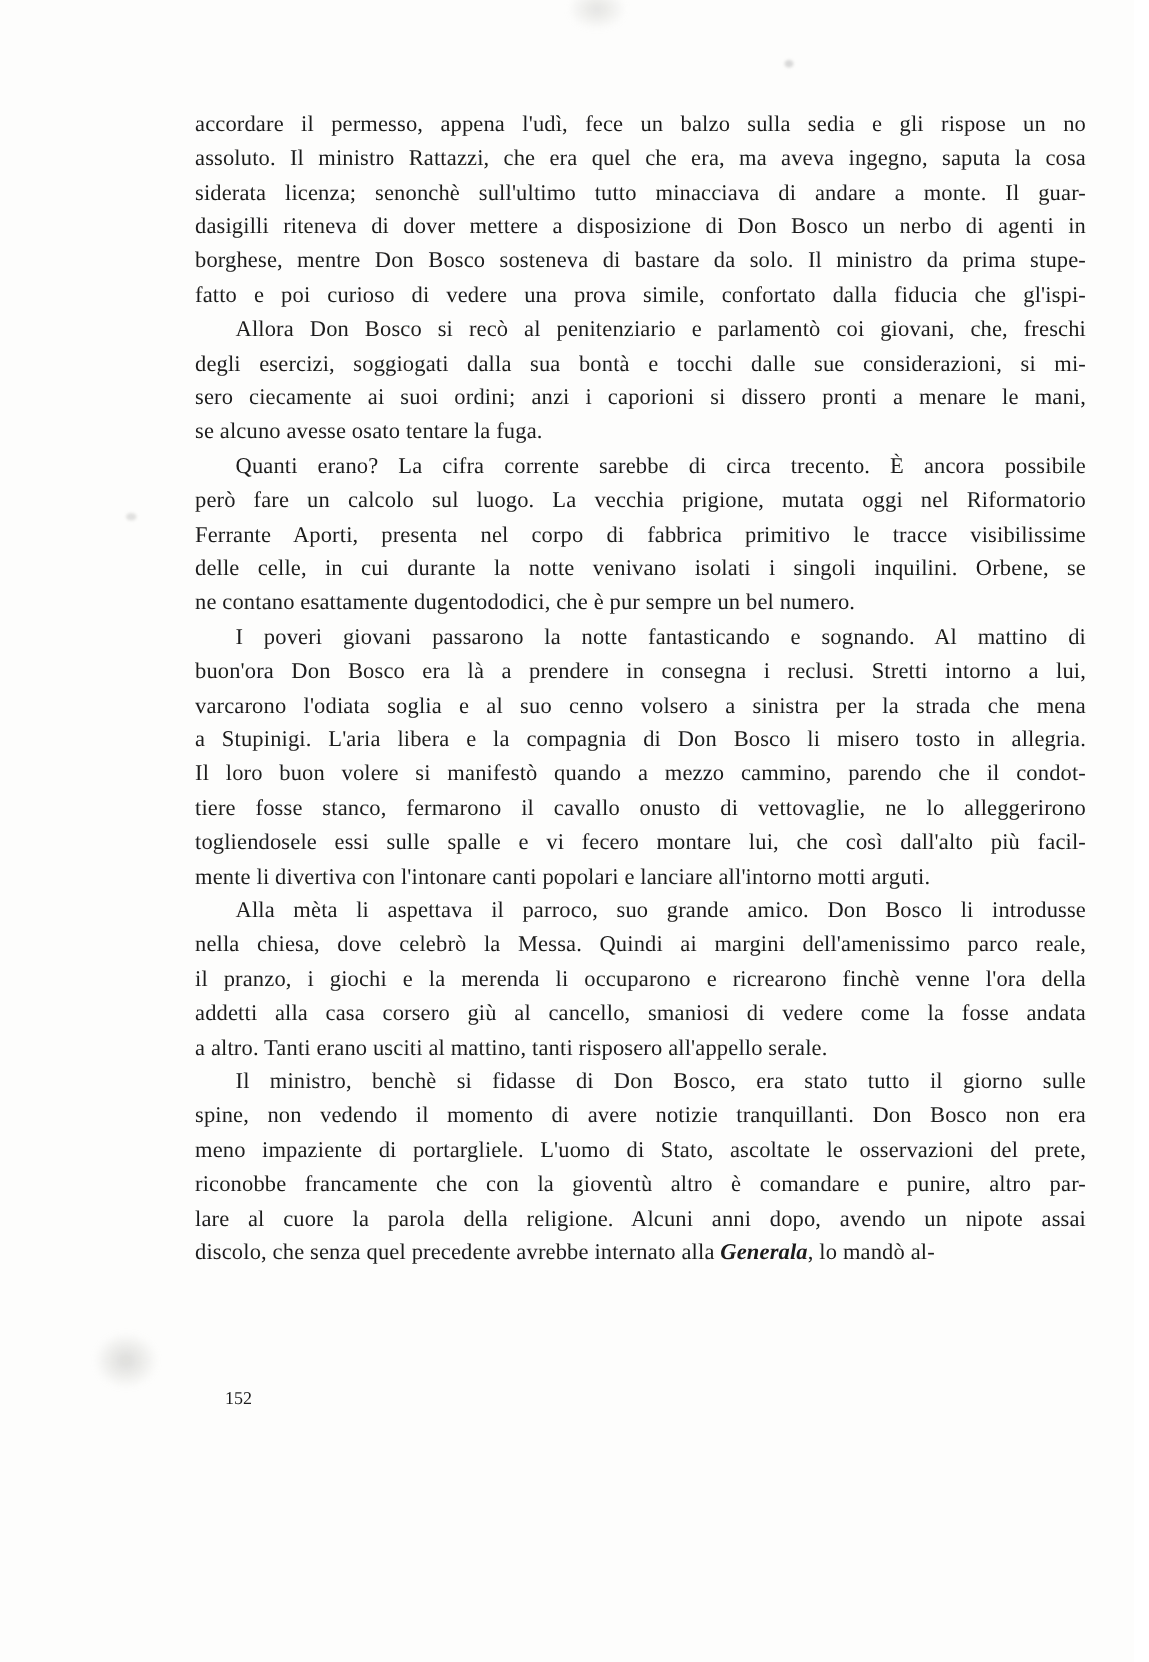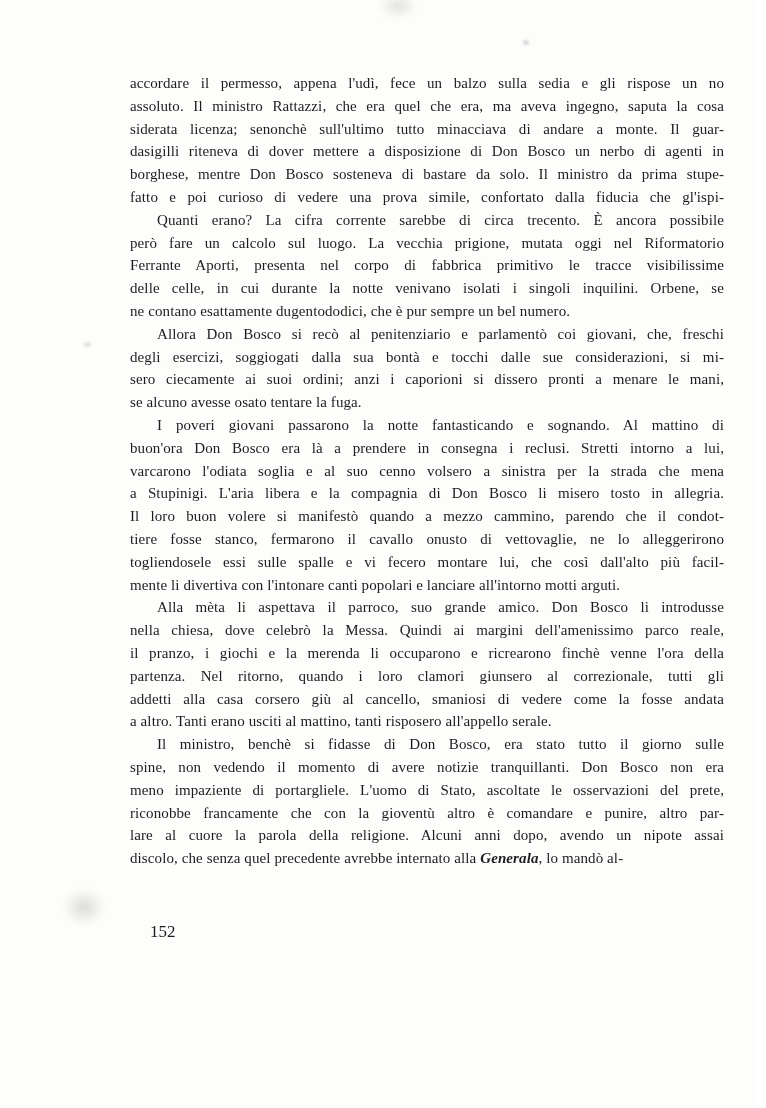--- a/index.html
+++ b/index.html
@@ -35,21 +35,21 @@
     text-align-last: left;
   }
   .line.first-indent {
     padding-left: 27px;
   }
   .line i { font-style: italic; font-weight: bold; }
   .page-number {
     position: absolute;
     left: 150px;
     top: 920px;
-    font-size: 17px;
+    font-size: 12px;
     line-height: 24px;
     color: #1c1c1c;
   }
   .smudge {
     position: absolute;
     border-radius: 50%;
     pointer-events: none;
   }
   .smudge-1 {
     left: 378px; top: -8px; width: 40px; height: 28px;
@@ -84,47 +84,46 @@
   <div class="text-block">
       <div class="para">
         <div class="line">accordare il permesso, appena l'udì, fece un balzo sulla sedia e gli rispose un no</div>
         <div class="line">assoluto. Il ministro Rattazzi, che era quel che era, ma aveva ingegno, saputa la cosa</div>
         <div class="line">siderata licenza; senonchè sull'ultimo tutto minacciava di andare a monte. Il guar-</div>
         <div class="line">dasigilli riteneva di dover mettere a disposizione di Don Bosco un nerbo di agenti in</div>
         <div class="line">borghese, mentre Don Bosco sosteneva di bastare da solo. Il ministro da prima stupe-</div>
         <div class="line">fatto e poi curioso di vedere una prova simile, confortato dalla fiducia che gl'ispi-</div>
       </div>
       <div class="para">
+        <div class="line first-indent">Allora Don Bosco si recò al penitenziario e parlamentò coi giovani, che, freschi</div>
+        <div class="line">degli esercizi, soggiogati dalla sua bontà e tocchi dalle sue considerazioni, si mi-</div>
+        <div class="line">sero ciecamente ai suoi ordini; anzi i caporioni si dissero pronti a menare le mani,</div>
+        <div class="line last">se alcuno avesse osato tentare la fuga.</div>
+      </div>
+      <div class="para">
         <div class="line first-indent">Quanti erano? La cifra corrente sarebbe di circa trecento. È ancora possibile</div>
         <div class="line">però fare un calcolo sul luogo. La vecchia prigione, mutata oggi nel Riformatorio</div>
         <div class="line">Ferrante Aporti, presenta nel corpo di fabbrica primitivo le tracce visibilissime</div>
         <div class="line">delle celle, in cui durante la notte venivano isolati i singoli inquilini. Orbene, se</div>
         <div class="line last">ne contano esattamente dugentododici, che è pur sempre un bel numero.</div>
-      </div>
-      <div class="para">
-        <div class="line first-indent">Allora Don Bosco si recò al penitenziario e parlamentò coi giovani, che, freschi</div>
-        <div class="line">degli esercizi, soggiogati dalla sua bontà e tocchi dalle sue considerazioni, si mi-</div>
-        <div class="line">sero ciecamente ai suoi ordini; anzi i caporioni si dissero pronti a menare le mani,</div>
-        <div class="line last">se alcuno avesse osato tentare la fuga.</div>
       </div>
       <div class="para">
         <div class="line first-indent">I poveri giovani passarono la notte fantasticando e sognando. Al mattino di</div>
         <div class="line">buon'ora Don Bosco era là a prendere in consegna i reclusi. Stretti intorno a lui,</div>
         <div class="line">varcarono l'odiata soglia e al suo cenno volsero a sinistra per la strada che mena</div>
         <div class="line">a Stupinigi. L'aria libera e la compagnia di Don Bosco li misero tosto in allegria.</div>
         <div class="line">Il loro buon volere si manifestò quando a mezzo cammino, parendo che il condot-</div>
         <div class="line">tiere fosse stanco, fermarono il cavallo onusto di vettovaglie, ne lo alleggerirono</div>
         <div class="line">togliendosele essi sulle spalle e vi fecero montare lui, che così dall'alto più facil-</div>
         <div class="line last">mente li divertiva con l'intonare canti popolari e lanciare all'intorno motti arguti.</div>
       </div>
       <div class="para">
         <div class="line first-indent">Alla mèta li aspettava il parroco, suo grande amico. Don Bosco li introdusse</div>
         <div class="line">nella chiesa, dove celebrò la Messa. Quindi ai margini dell'amenissimo parco reale,</div>
         <div class="line">il pranzo, i giochi e la merenda li occuparono e ricrearono finchè venne l'ora della</div>
-        <div class="line">partenza. Nel ritorno, quando i loro clamori giunsero al correzionale, tutti gli</div>
         <div class="line">addetti alla casa corsero giù al cancello, smaniosi di vedere come la fosse andata</div>
         <div class="line last">a altro. Tanti erano usciti al mattino, tanti risposero all'appello serale.</div>
       </div>
       <div class="para">
         <div class="line first-indent">Il ministro, benchè si fidasse di Don Bosco, era stato tutto il giorno sulle</div>
         <div class="line">spine, non vedendo il momento di avere notizie tranquillanti. Don Bosco non era</div>
         <div class="line">meno impaziente di portargliele. L'uomo di Stato, ascoltate le osservazioni del prete,</div>
         <div class="line">riconobbe francamente che con la gioventù altro è comandare e punire, altro par-</div>
         <div class="line">lare al cuore la parola della religione. Alcuni anni dopo, avendo un nipote assai</div>
         <div class="line last">discolo, che senza quel precedente avrebbe internato alla <i>Generala</i>, lo mandò al-</div>

